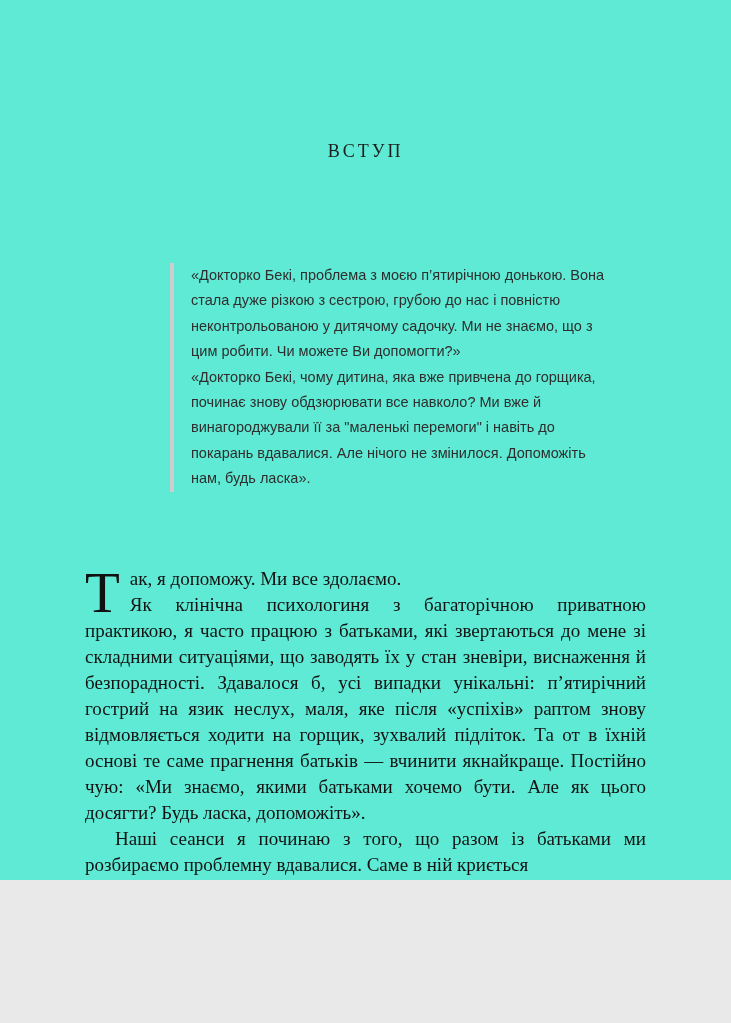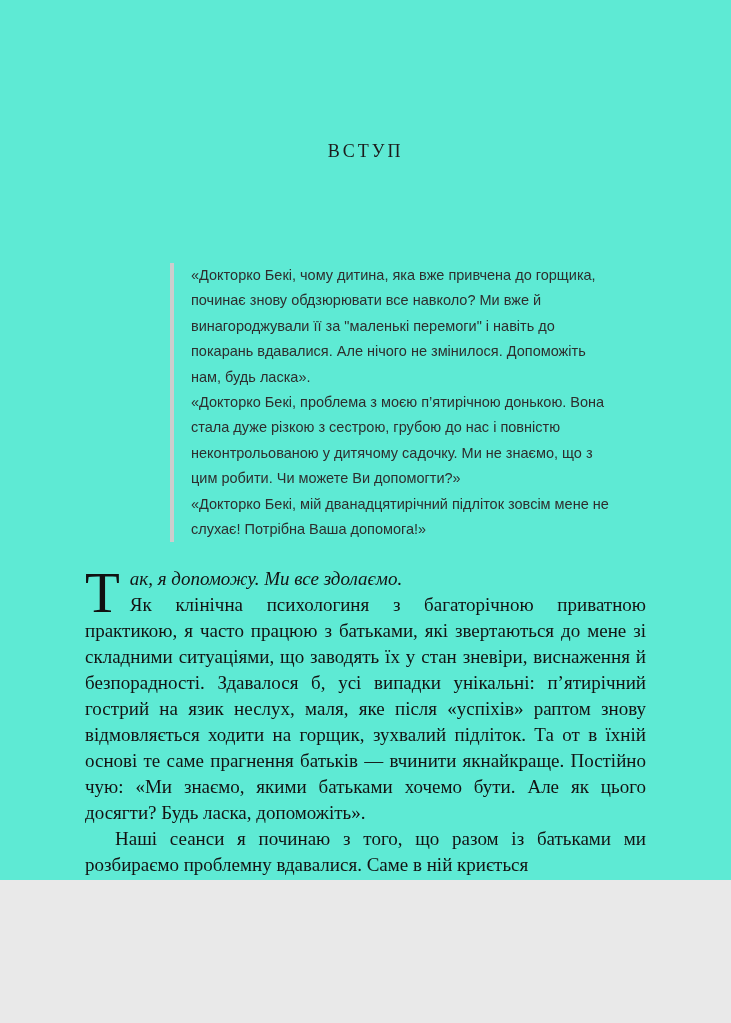--- a/index.html
+++ b/index.html
@@ -67,39 +67,37 @@
   }
   .dropcap {
     float: left;
     font-family: "Liberation Serif", serif;
     font-size: 57px;
     line-height: 50px;
     padding: 2px 10px 0 0;
     color: #111;
   }
   .lead {
-    font-style: italic;
   }
   .para-indent {
     text-indent: 30px;
   }
 </style>
 </head>
 <body>
 
 <div class="page">
 
   <h1 class="chapter-title">ВСТУП</h1>
 
   <div class="quote-block">
     <div class="quote-bar"></div>
     <div class="quote-text">
+      <p>«Докторко Бекі, проблема з моєю п’ятирічною донькою. Вона стала дуже різкою з сестрою, грубою до нас і повністю неконтрольованою у дитячому садочку. Ми не знаємо, що з цим робити. Чи можете Ви допомогти?»</p>
       <p>«Докторко Бекі, чому дитина, яка вже привчена до горщика, починає знову обдзюрювати все навколо? Ми вже й винагороджували її за "маленькі перемоги" і навіть до покарань вдавалися. Але нічого не змінилося. Допоможіть нам, будь ласка».</p>
-      <p>«Докторко Бекі, проблема з моєю п’ятирічною донькою. Вона стала дуже різкою з сестрою, грубою до нас і повністю неконтрольованою у дитячому садочку. Ми не знаємо, що з цим робити. Чи можете Ви допомогти?»</p>
-      <p>«Докторко Бекі, мій дванадцятирічний підліток зовсім мене не слухає! Потрібна Ваша допомога!»</p>
     </div>
   </div>
 
   <div class="body-text">
     <p>
       <span class="dropcap">Т</span><span class="lead">ак, я допоможу. Ми все здолаємо.</span>
       <br>
       <span>Як клінічна психологиня з багаторічною приватною практикою, я часто працюю з батьками, які звертаються до мене зі складними ситуаціями, що заводять їх у стан зневіри, виснаження й безпорадності. Здавалося б, усі випадки унікальні: п’ятирічний гострий на язик неслух, маля, яке після «успіхів» раптом знову відмовляється ходити на горщик, зухвалий підліток. Та от в їхній основі те саме прагнення батьків — вчинити якнайкраще. Постійно чую: «Ми знаємо, якими батьками хочемо бути. Але як цього досягти? Будь ласка, допоможіть».</span>
     </p>
     <p class="para-indent">Наші сеанси я починаю з того, що разом із батьками ми розбираємо проблемну вдавалися. Саме в ній криється</p>

